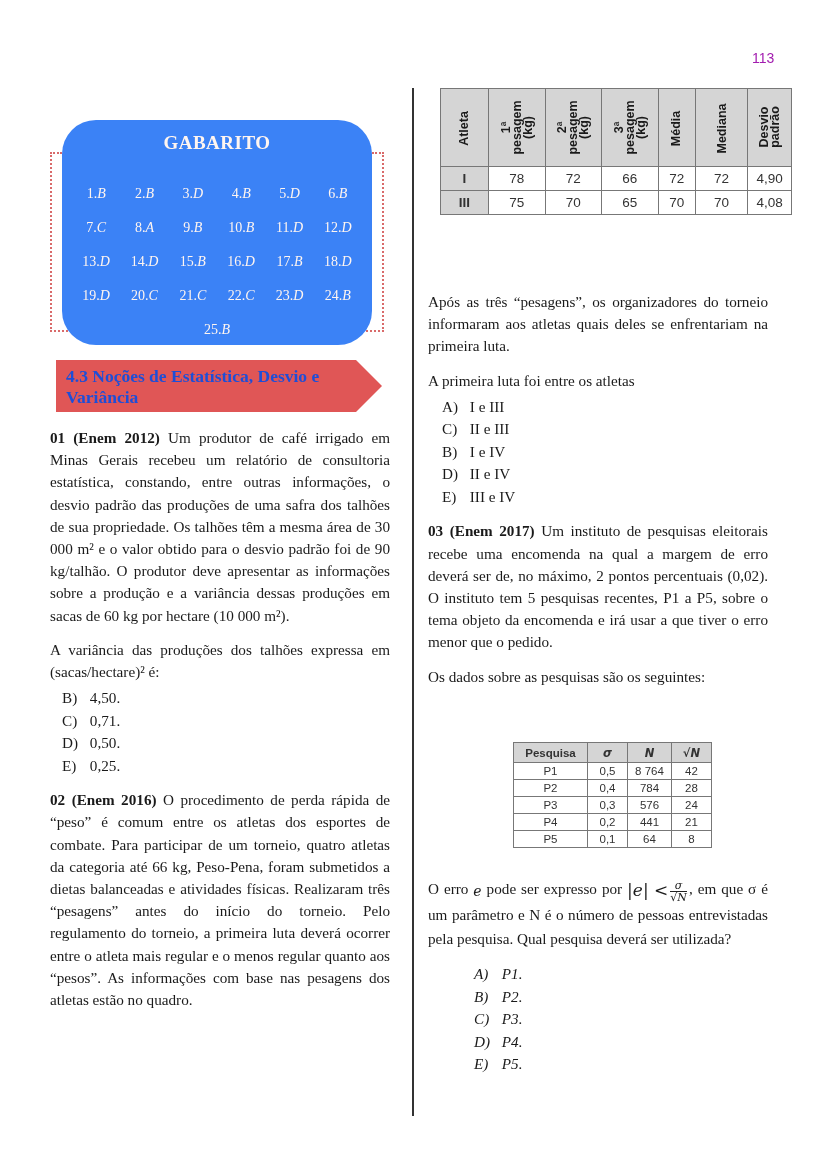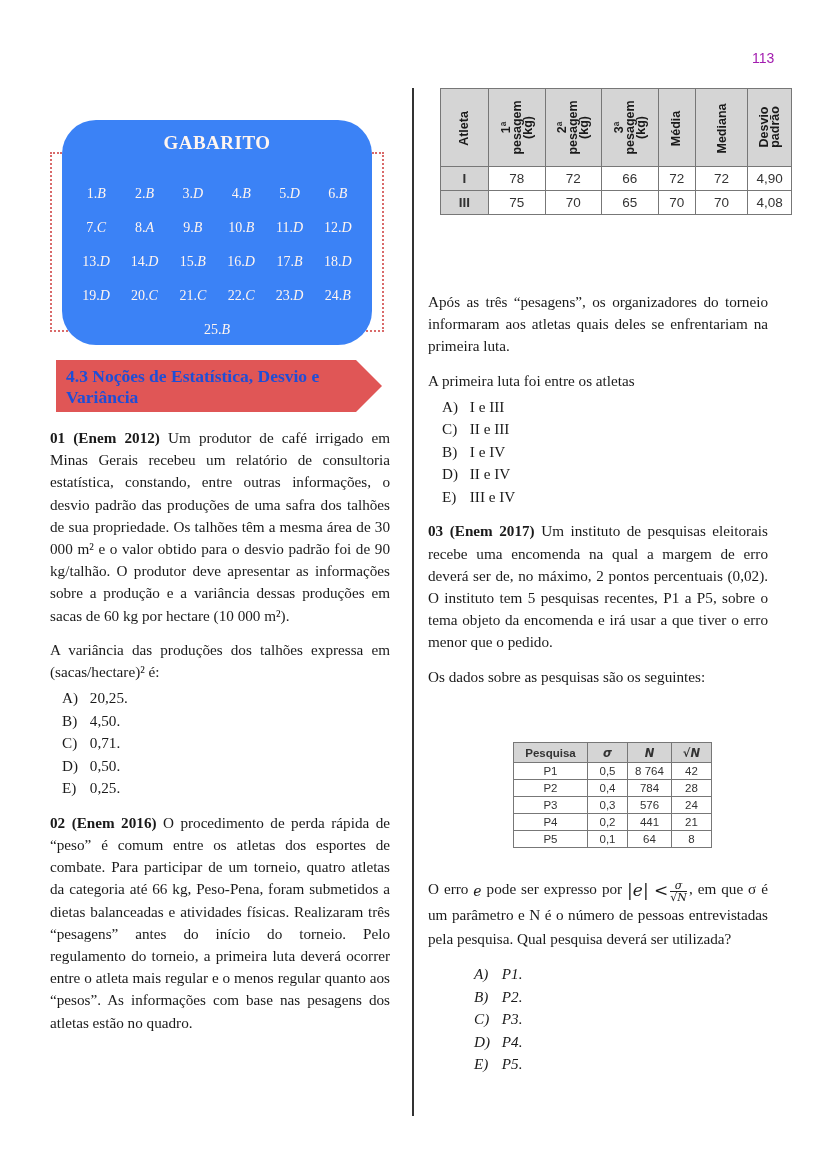--- a/index.html
+++ b/index.html
@@ -106,21 +106,20 @@
     <polygon points="0,0 300,0 326,26 300,52 0,52" fill="#e05656"></polygon>
   </svg>
   <div class="txt">4.3 Noções de Estatística, Desvio e Variância</div>
 </div>
 
 <div class="col col-left">
   <p><b>01 (Enem 2012)</b><span> Um produtor de café irrigado em Minas Gerais recebeu um relatório de consultoria estatística, constando, entre outras informações, o desvio padrão das produções de uma safra dos talhões de sua propriedade. Os talhões têm a mesma área de 30 000 m² e o valor obtido para o desvio padrão foi de 90 kg/talhão. O produtor deve apresentar as informações sobre a produção e a variância dessas produções em sacas de 60 kg por hectare (10 000 m²).</span></p>
   <div class="gap"></div>
   <p>A variância das produções dos talhões expressa em (sacas/hectare)² é:</p>
   <ul class="options" id="q1-options">
-      <li><span class="lbl">A)</span> <span>20,25.</span></li>
       <li><span class="lbl">B)</span> <span>4,50.</span></li>
       <li><span class="lbl">C)</span> <span>0,71.</span></li>
       <li><span class="lbl">D)</span> <span>0,50.</span></li>
       <li><span class="lbl">E)</span> <span>0,25.</span></li>
     </ul>
   <div class="gap"></div>
   <p><b>02 (Enem 2016)</b><span> O procedimento de perda rápida de “peso” é comum entre os atletas dos esportes de combate. Para participar de um torneio, quatro atletas da categoria até 66 kg, Peso-Pena, foram submetidos a dietas balanceadas e atividades físicas. Realizaram três “pesagens” antes do início do torneio. Pelo regulamento do torneio, a primeira luta deverá ocorrer entre o atleta mais regular e o menos regular quanto aos “pesos”. As informações com base nas pesagens dos atletas estão no quadro.</span></p>
 </div>
 
 <table class="tbl1" id="tbl1">

